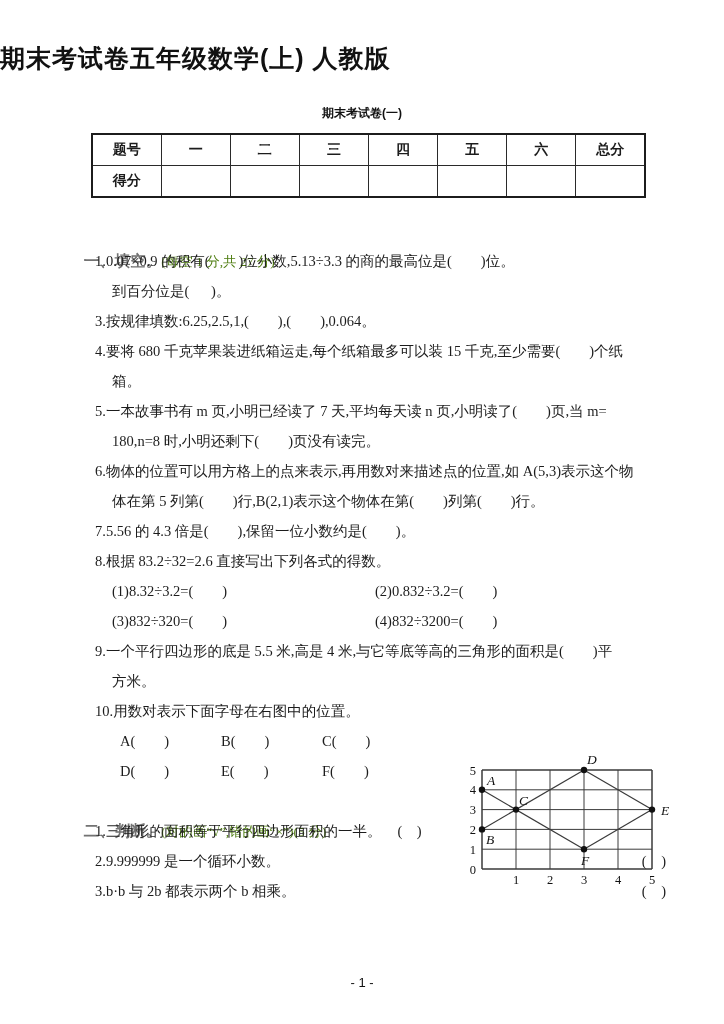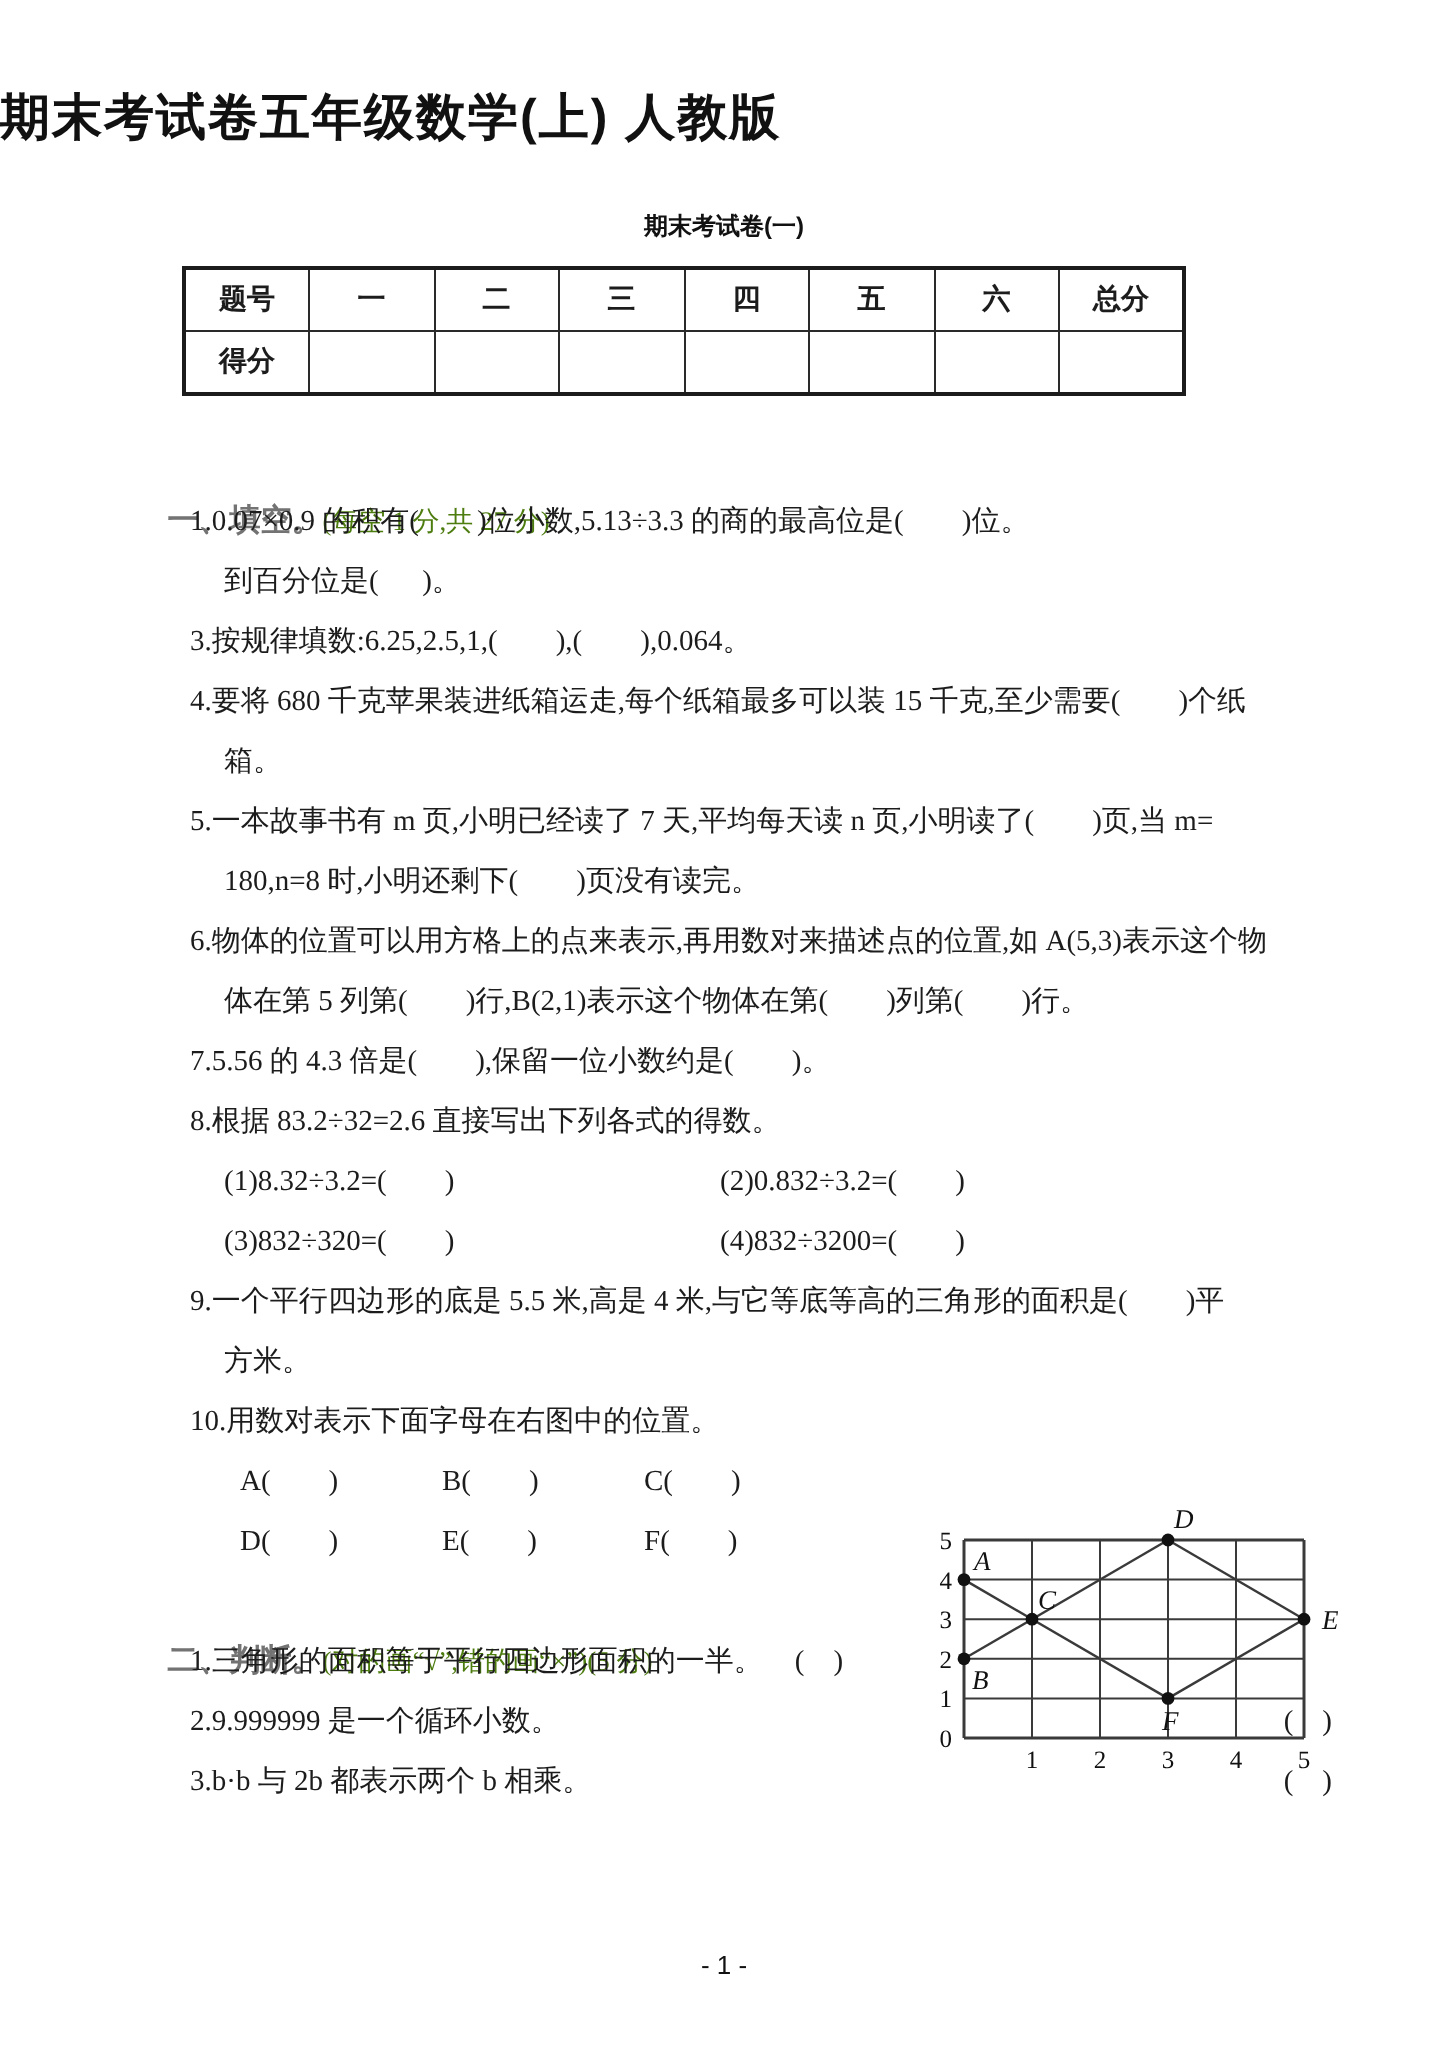--- a/index.html
+++ b/index.html
@@ -14,21 +14,21 @@
     font-family:"Liberation Sans","DejaVu Sans",sans-serif;
     font-weight:bold;font-size:25px;letter-spacing:1px;color:#111;
   }
   .doc-subtitle{
     margin:30px 0 0 0;text-align:center;
     font-family:"Liberation Sans","DejaVu Sans",sans-serif;
     font-weight:bold;font-size:12px;color:#111;
   }
   table.score{
     border-collapse:collapse;table-layout:fixed;
-    margin:11px 0 0 91px;width:502px;
+    margin:11px 0 0 91px;width:555px;
   }
   table.score td{
     border:1px solid #2a2a2a;height:28px;text-align:center;
     font-size:14px;font-family:"Liberation Sans","DejaVu Sans",sans-serif;
     color:#1c1c1c;
   }
   table.score{border:2px solid #1c1c1c;}
   table.score td.lbl{font-weight:bold;}
   .content{
     margin-top:18px;padding:0 58px 0 62px;
@@ -37,21 +37,21 @@
   .line{height:30px;line-height:30px;white-space:pre;overflow:visible;}
   .sec-head .sec-bold{
     font-family:"Liberation Sans","DejaVu Sans",sans-serif;
     font-weight:bold;font-size:15.5px;color:#737373;
   }
   .sec-head .sec-note{font-size:13.5px;color:#4d7c0f;}
   .ind-q{padding-left:33px;}
   .ind-c{padding-left:50px;}
   .sub-row{display:flex;padding-left:50px;}
   .sub-row .cell-l{width:248px;white-space:pre;}
-  .sub-row .cell-r{white-space:pre;}
+  .sub-row .cell-r{white-space:pre;margin-left:15px;}
   .letters-row{display:flex;padding-left:58px;}
   .letters-row span{width:101px;white-space:pre;}
   .judge-row{display:flex;padding-left:33px;align-items:flex-end;}
   .judge-row .jtext{white-space:pre;}
   .judge-row .jparen-near{margin-left:16px;white-space:pre;}
   .judge-row .jparen-right{margin-left:auto;white-space:pre;}
   .page-num{
     position:absolute;left:0;top:933px;width:724px;text-align:center;
     font-size:13px;color:#111;font-family:"Liberation Sans","DejaVu Sans",sans-serif;
   }

